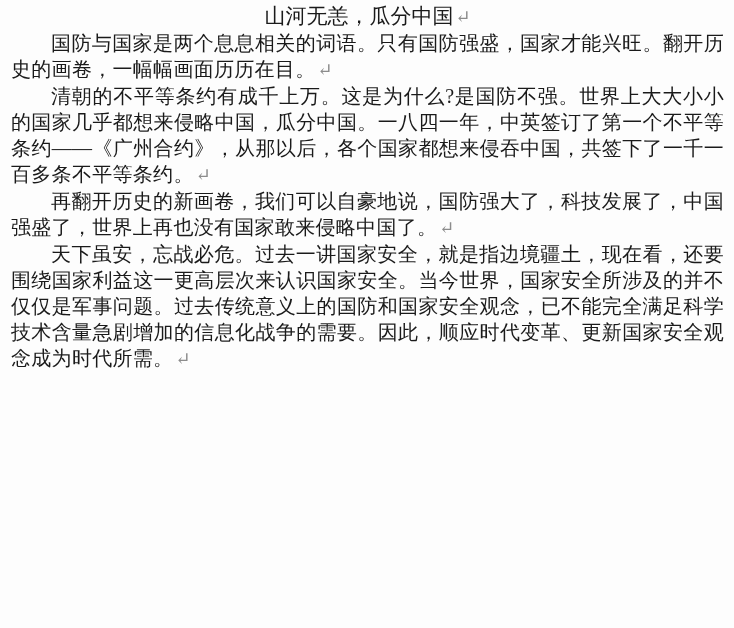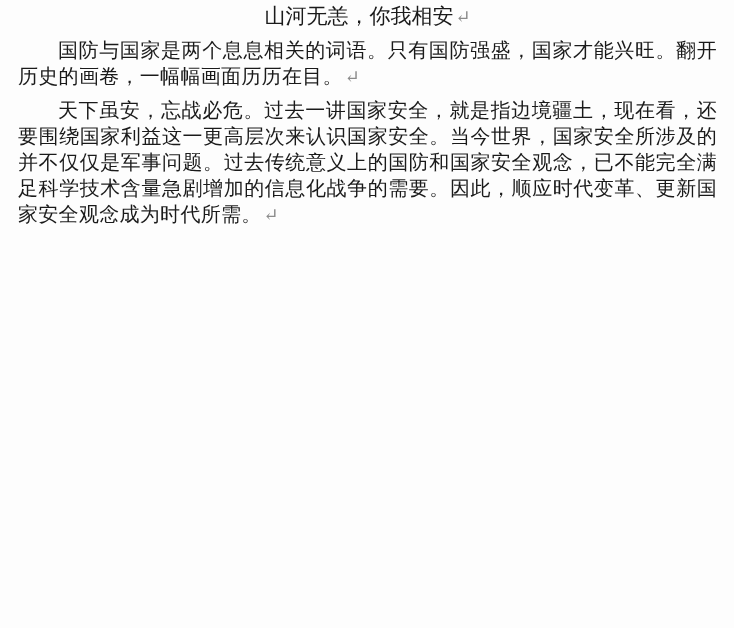--- a/index.html
+++ b/index.html
@@ -20,38 +20,40 @@
     height: 628px;
     padding: 3px 10px 0 11px;
   }
   .title {
     font-size: 21px;
     line-height: 26px;
     text-align: center;
     white-space: nowrap;
   }
   p.para {
-    margin: 7px;
+    margin: 0;
     font-size: 20px;
     line-height: 26px;
     text-align: justify;
     text-indent: 2em;
     letter-spacing: 0.3px;
   }
   .pmark {
     color: #8c8c8c;
     font-size: 18px;
     letter-spacing: 0;
     padding-left: 2px;
   }
 </style>
 </head>
 <body style="background: rgb(253, 253, 253); color: rgb(26, 26, 26);">
 
 <div class="page">
   <div class="title">
-    <span>山河无恙，你我相安</span><span class="pmark">↵</span>
+    <span>山河无恙，瓜分中国</span><span class="pmark">↵</span>
   </div>
   <div id="doc-body">
       <p class="para">国防与国家是两个息息相关的词语。只有国防强盛，国家才能兴旺。翻开历史的画卷，一幅幅画面历历在目。<span class="pmark" style="color: rgb(140, 140, 140);">↵</span></p>
+      <p class="para">清朝的不平等条约有成千上万。这是为什么?是国防不强。世界上大大小小的国家几乎都想来侵略中国，瓜分中国。一八四一年，中英签订了第一个不平等条约——《广州合约》，从那以后，各个国家都想来侵吞中国，共签下了一千一百多条不平等条约。<span class="pmark" style="color: rgb(140, 140, 140);">↵</span></p>
+      <p class="para">再翻开历史的新画卷，我们可以自豪地说，国防强大了，科技发展了，中国强盛了，世界上再也没有国家敢来侵略中国了。<span class="pmark" style="color: rgb(140, 140, 140);">↵</span></p>
       <p class="para">天下虽安，忘战必危。过去一讲国家安全，就是指边境疆土，现在看，还要围绕国家利益这一更高层次来认识国家安全。当今世界，国家安全所涉及的并不仅仅是军事问题。过去传统意义上的国防和国家安全观念，已不能完全满足科学技术含量急剧增加的信息化战争的需要。因此，顺应时代变革、更新国家安全观念成为时代所需。<span class="pmark" style="color: rgb(140, 140, 140);">↵</span></p>
     </div>
 </div>
 
 </body></html>

